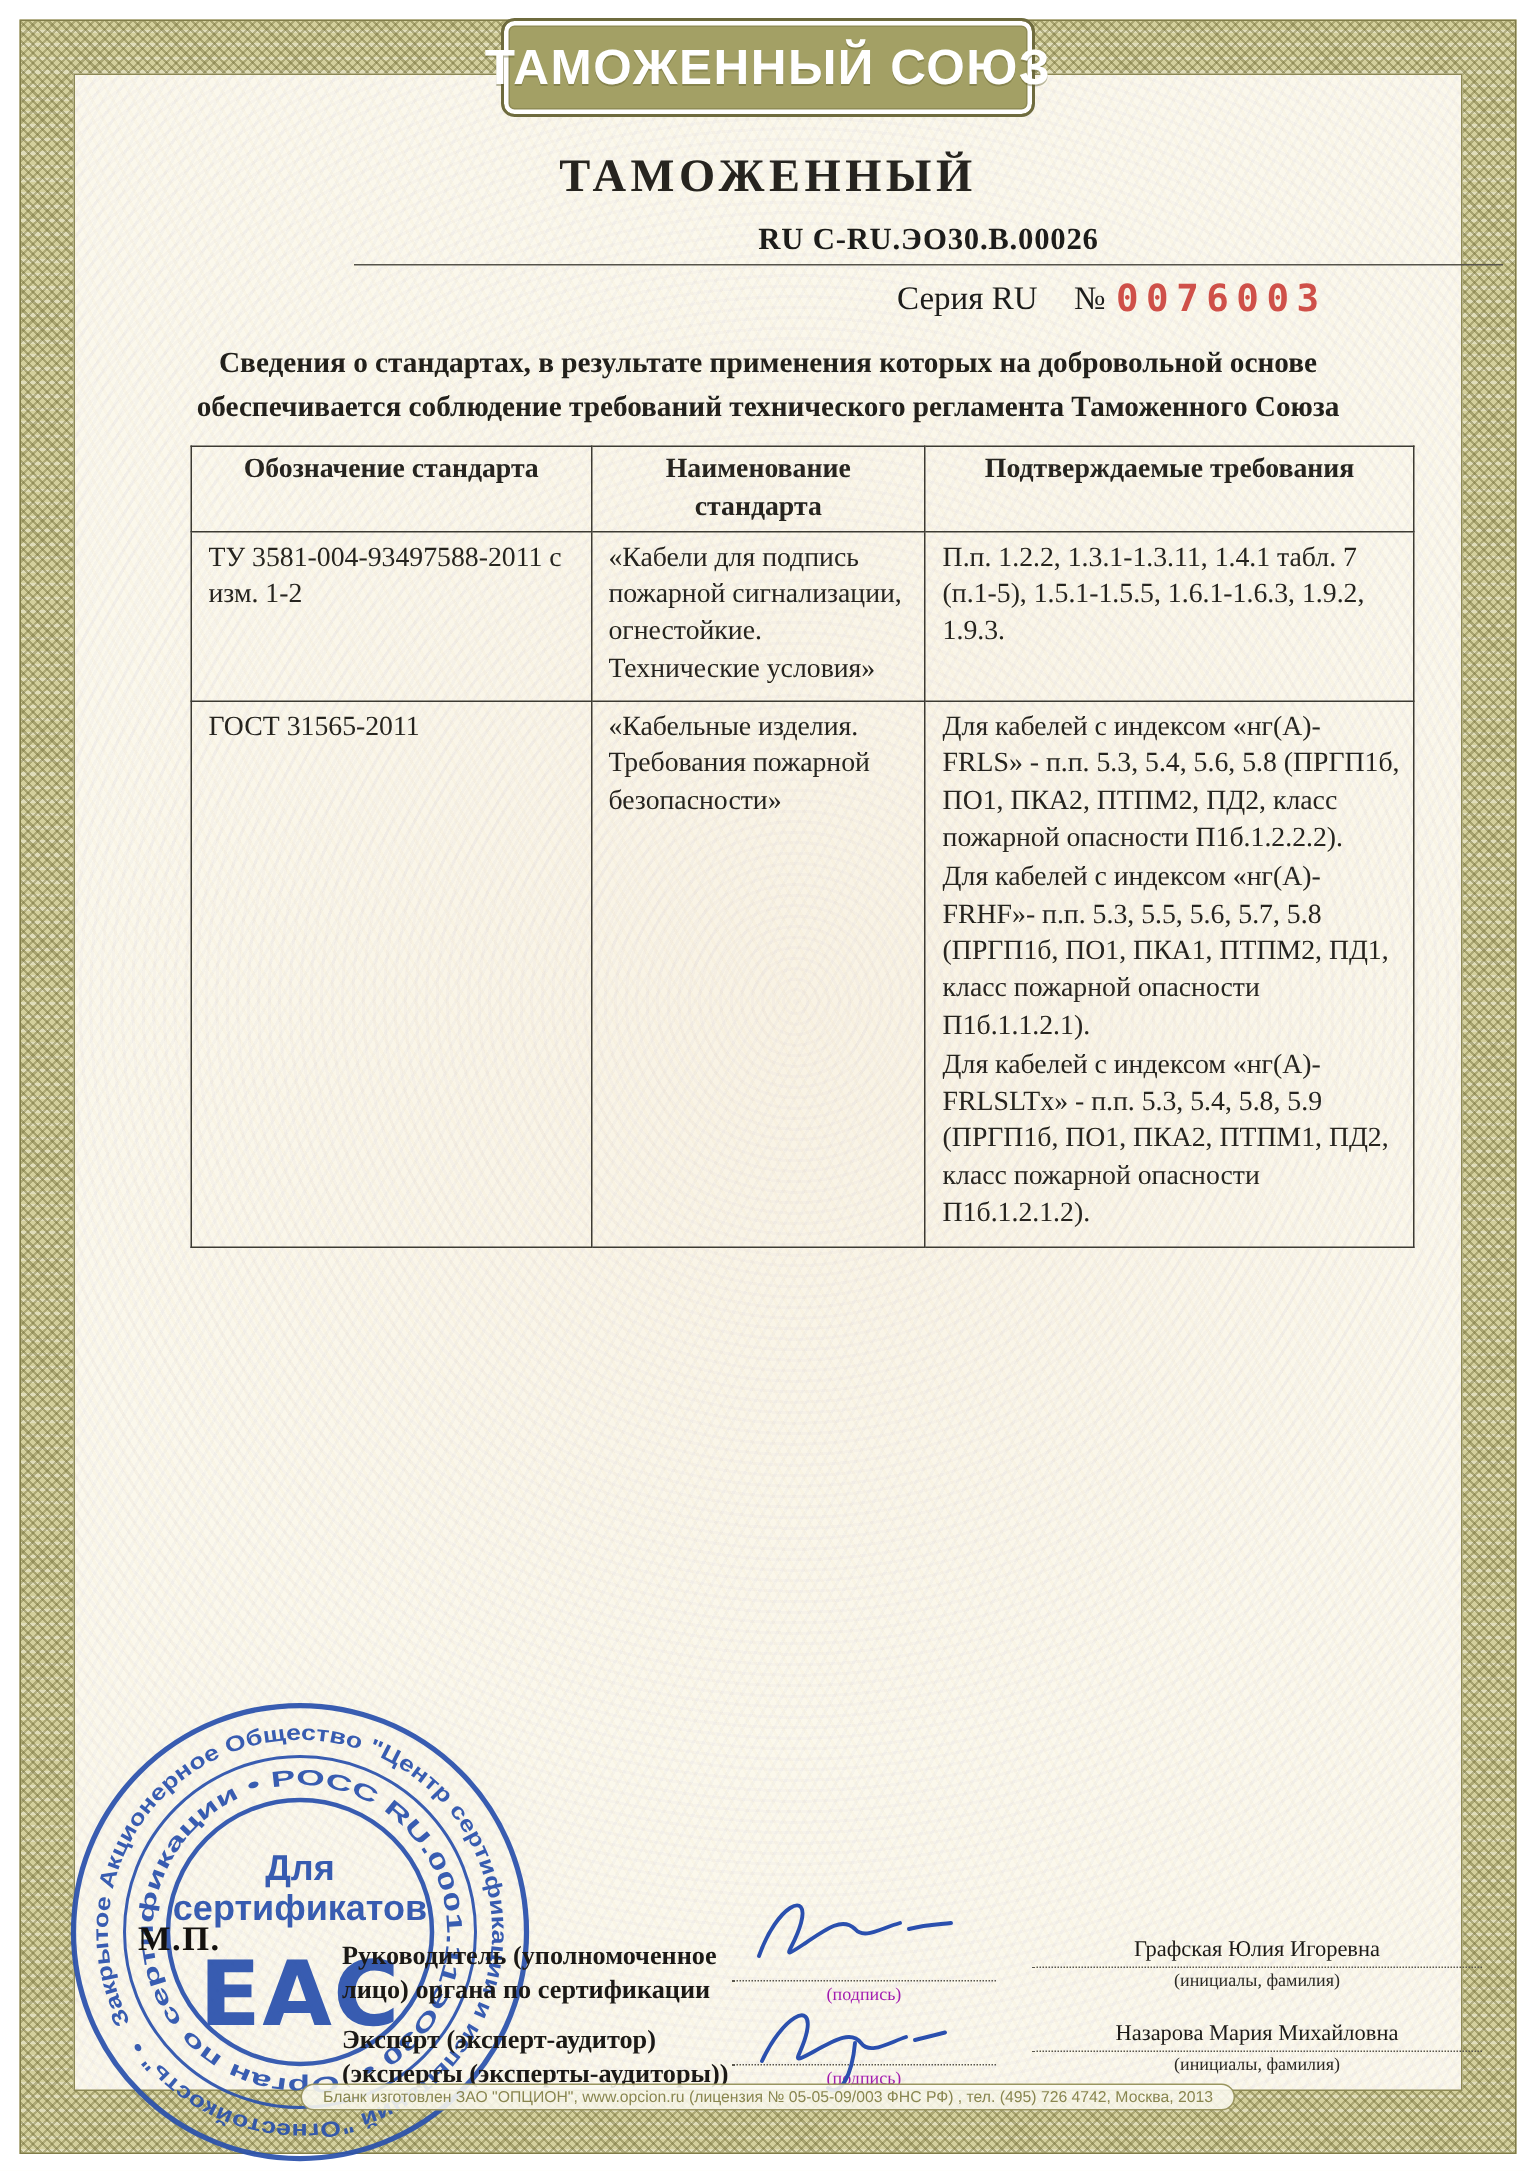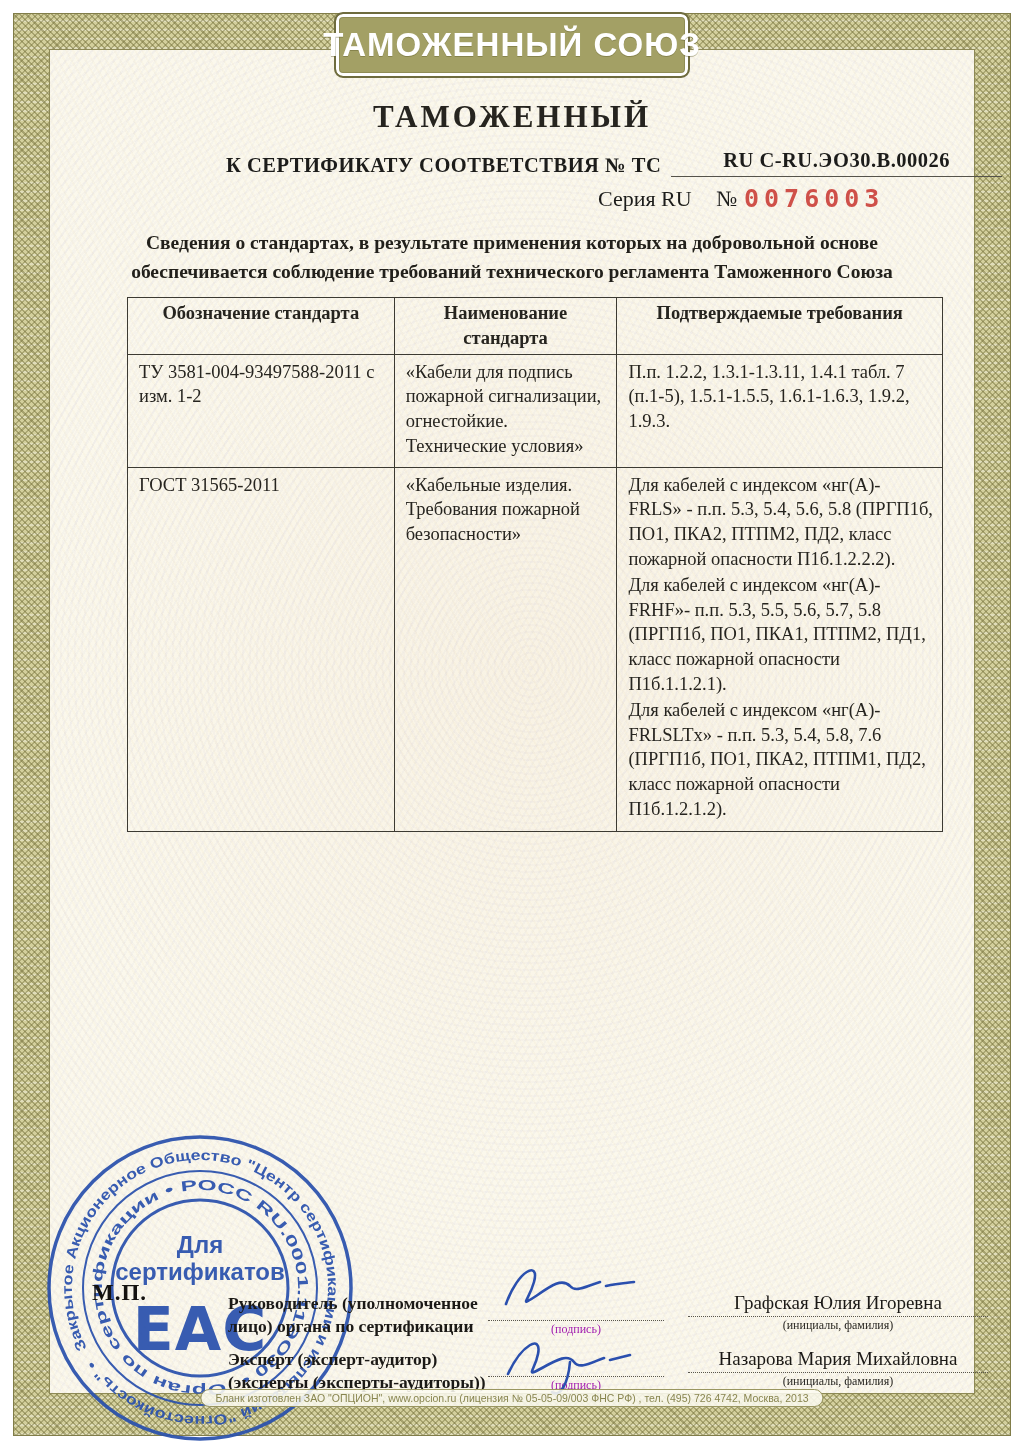--- a/index.html
+++ b/index.html
@@ -51,42 +51,41 @@
   .t-row2 td{height:314px;}
   td .para{margin:0 0 1px 0;}
   
   .stamp{position:absolute;left:40px;top:1128px;width:320px;height:320px;opacity:.93;}
   .mp{position:absolute;left:92px;top:1280px;font-weight:bold;font-size:23px;letter-spacing:1px;color:#14120f;}
   
   .sig-role{position:absolute;width:258px;font-weight:bold;font-size:17.5px;line-height:1.3;color:#1b1916;}
   .sig-line{position:absolute;width:176px;height:28px;border-bottom:1.5px dotted #5a574d;}
   .sig-caption{position:absolute;width:176px;text-align:center;font-size:12px;color:#a21caf;}
   .sig-nameblock{position:absolute;width:300px;text-align:center;}
-  .sig-name{font-size:19px;color:#1b1916;padding-bottom:2px;border-bottom:1.5px dotted #5a574d;}
+  .sig-name{font-size:15px;color:#1b1916;padding-bottom:2px;border-bottom:1.5px dotted #5a574d;}
   .name-caption{font-size:12px;color:#2a2823;padding-top:1px;}
   .autograph{position:absolute;left:478px;top:1252px;width:210px;height:155px;}
   
   .footer-pill{position:absolute;left:50%;top:1389px;transform:translateX(-50%);
                border:1.5px solid #9a9660;border-radius:12px;padding:2px 14px;
                background:rgba(252,250,240,.88);font-family:"Liberation Sans", sans-serif;
                font-size:10.5px;color:#88854f;white-space:nowrap;}
 </style>
 </head>
 <body>
 
 <div class="page">
   <div class="band"></div>
   <div class="paper"></div>
 
   <div class="badge">ТАМОЖЕННЫЙ СОЮЗ</div>
 
   <div class="title">ТАМОЖЕННЫЙ</div>
 
   <div class="subtitle-row">
-    <span class="subtitle-label">К СЕРТИФИКАТУ СООТВЕТСТВИЯ  № ТС</span>
     <span class="cert-no-cell">RU C-RU.ЭО30.В.00026</span>
   </div>
 
   <div class="series-label">Серия RU</div>
   <div class="series-nosign">№</div>
   <div class="series-number">0076003</div>
 
   <div class="intro">Сведения о стандартах, в результате применения которых на добровольной основе обеспечивается соблюдение требований технического регламента Таможенного Союза</div>
 
   <table class="std">
@@ -109,21 +108,21 @@
         <td>
           <div class="para">П.п. 1.2.2, 1.3.1-1.3.11, 1.4.1 табл. 7 (п.1-5), 1.5.1-1.5.5, 1.6.1-1.6.3, 1.9.2, 1.9.3.</div>
         </td>
       </tr>
       <tr class="t-row2">
         <td>ГОСТ 31565-2011</td>
         <td>«Кабельные изделия. Требования пожарной безопасности»</td>
         <td>
           <div class="para">Для кабелей с индексом «нг(А)-FRLS» -  п.п. 5.3, 5.4, 5.6, 5.8 (ПРГП1б, ПО1, ПКА2, ПТПМ2, ПД2, класс пожарной опасности П1б.1.2.2.2).</div>
           <div class="para">Для кабелей с индексом «нг(А)-FRHF»- п.п. 5.3, 5.5, 5.6, 5.7, 5.8 (ПРГП1б, ПО1, ПКА1, ПТПМ2, ПД1, класс пожарной опасности П1б.1.1.2.1).</div>
-          <div class="para">Для кабелей с индексом «нг(А)-FRLSLTx» -  п.п. 5.3, 5.4, 5.8, 7.6 (ПРГП1б, ПО1, ПКА2, ПТПМ1, ПД2, класс пожарной опасности П1б.1.2.1.2).</div>
+          <div class="para">Для кабелей с индексом «нг(А)-FRLSLTx» -  п.п. 5.3, 5.4, 5.8, 5.9 (ПРГП1б, ПО1, ПКА2, ПТПМ1, ПД2, класс пожарной опасности П1б.1.2.1.2).</div>
         </td>
       </tr>
     </tbody>
   </table>
 
   <svg class="stamp" viewBox="0 0 320 320">
     <g fill="none" stroke="#2a51ad">
       <circle cx="160" cy="160" r="151" stroke-width="3.5"></circle>
       <circle cx="160" cy="160" r="117" stroke-width="2"></circle>
       <circle cx="160" cy="160" r="88" stroke-width="3"></circle>

